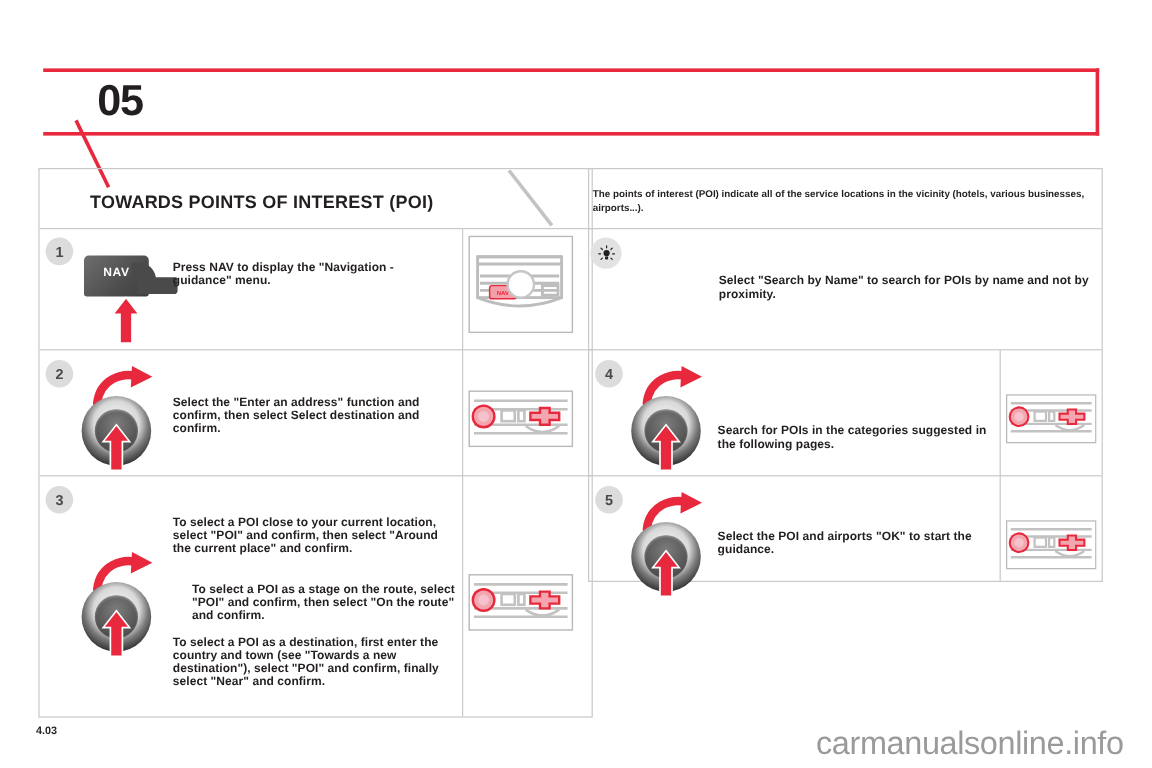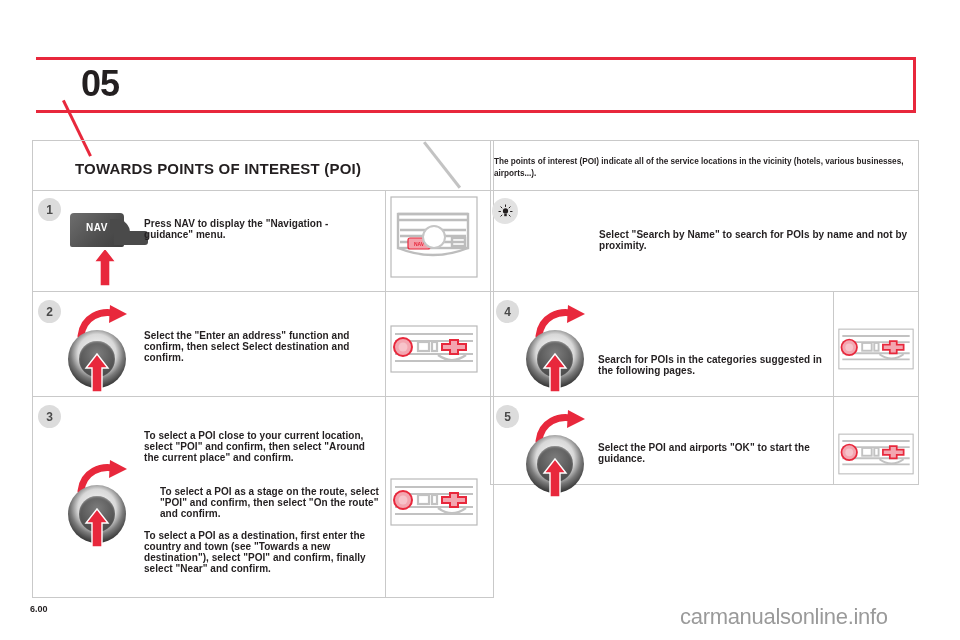--- a/index.html
+++ b/index.html
@@ -126,21 +126,21 @@
   .radio-box{position:absolute;}
   .radio-box svg{display:block;}
 
   
   .pagenum{
     position:absolute;left:30px;top:604px;
     font-size:9px;font-weight:bold;color:#231f20;
   }
   .watermark{
     position:absolute;left:680px;top:604px;
-    font-size:22px;color:#9a9a9a;letter-spacing:-0.3px;
+    font-size:27px;color:#9a9a9a;letter-spacing:-0.3px;
   }
 </style>
 </head>
 <body>
 
 <div class="chapter">
   <div class="chapter-frame"></div>
   <div class="chapter-slash2"></div>
   <div class="chapter-num">05</div>
 </div>
@@ -357,14 +357,14 @@
       <rect x="28" y="17" width="11" height="9"></rect>
       <rect x="42" y="17" width="5" height="9"></rect>
       <path d="M48 30 Q62 40 76 30"></path>
     </g>
     <circle cx="13" cy="22" r="9" fill="#f3a6b0" stroke="#e8283c" stroke-width="2"></circle>
     <circle cx="13" cy="22" r="4.5" fill="#f7c3ca"></circle>
     <path d="M60 15 h8 v4 h8 v6 h-8 v4 h-8 v-4 h-8 v-6 h8 z" fill="#f3a6b0" stroke="#e8283c" stroke-width="2"></path>
   </svg>
 </div>
 
-<div class="pagenum">6.00</div>
+<div class="pagenum">4.03</div>
 <div class="watermark">carmanualsonline.info</div>
 
 </body></html>

